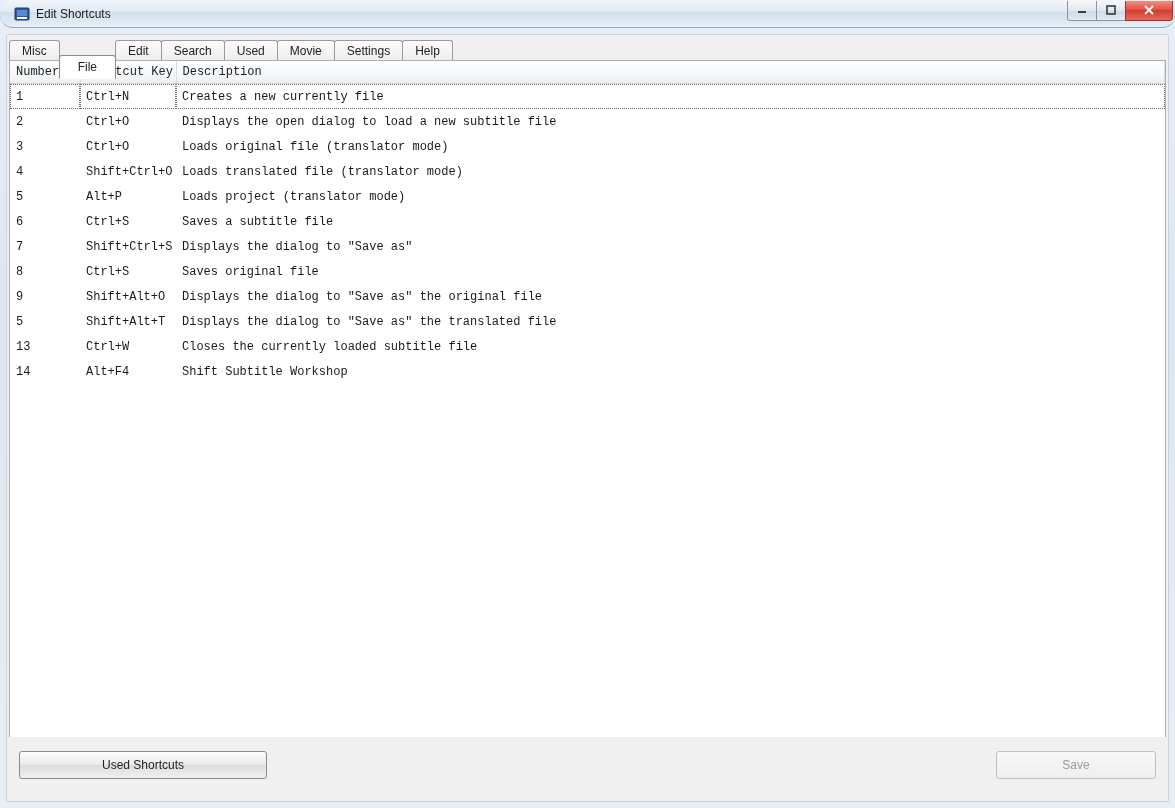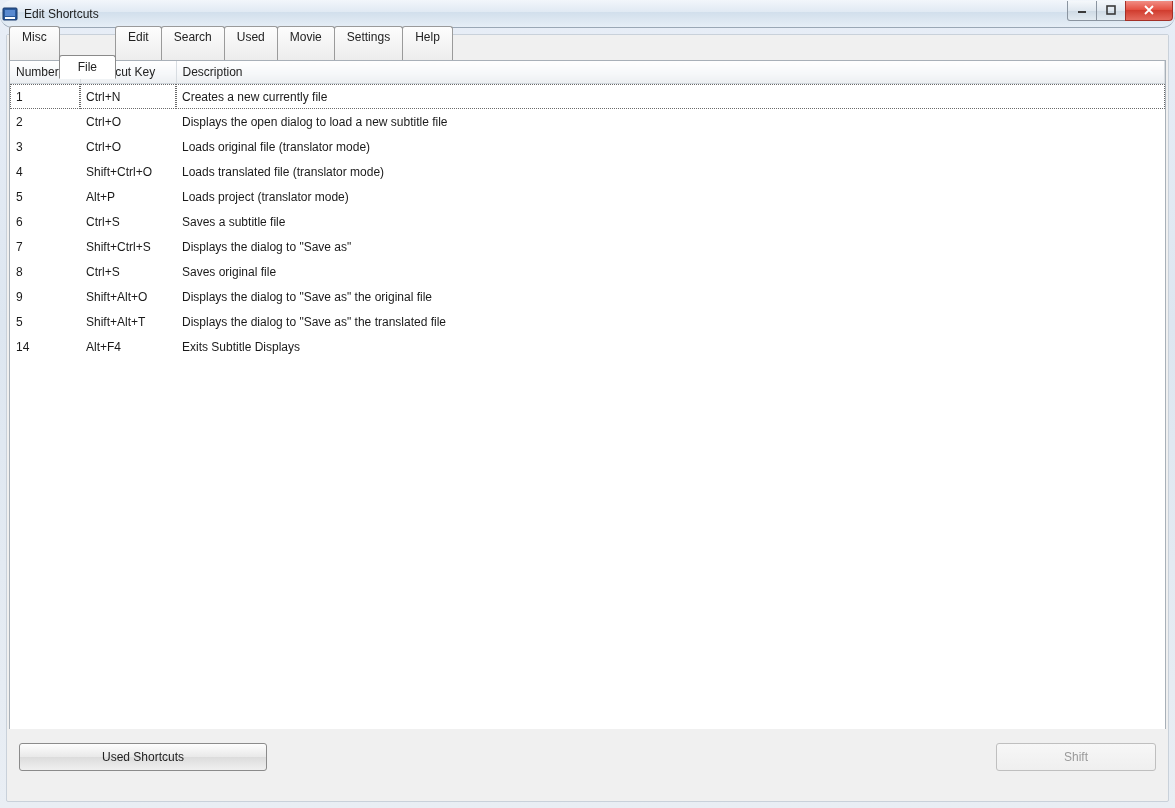--- a/index.html
+++ b/index.html
@@ -14,21 +14,21 @@
   }
 
   
   .titlebar {
     height: 28px;
     background: linear-gradient(180deg, #f2f6fb 0%, #e0e9f3 45%, #d2dfec 46%, #e6eef6 100%);
     border-bottom: 1px solid #9aa7b5;
     display: flex;
     align-items: center;
     box-sizing: border-box;
-    padding-left: 2px;
+    padding-left: 14px;
     border-radius: 13px;
   }
   .titlebar .app-icon {
     width: 16px;
     height: 16px;
     margin-right: 6px;
     flex-shrink: 0;
   }
   .titlebar .title-text {
     color: #1a1a1a;
@@ -84,21 +84,21 @@
   
   .tabs {
     display: flex;
     align-items: flex-end;
     height: 24px;
     padding-top: 1px;
     padding-left: 2px;
     background: #f0f0f0;
   }
   .tab {
-    padding: 3px 12px 17px 12px;
+    padding: 3px 12px 3px 12px;
     border: 1px solid #9a9a9a;
     border-bottom: none;
     background: linear-gradient(180deg, #fdfdfd 0%, #ececec 100%);
     margin-right: 0px;
     margin-left: -1px;
     border-top-left-radius: 3px;
     border-top-right-radius: 3px;
     font-size: 12px;
     color: #222;
     position: relative;
@@ -121,20 +121,21 @@
   .table-wrap {
     position: absolute;
     top: 25px;
     left: 2px;
     right: 2px;
     bottom: 58px;
     background: #ffffff;
     border: 1px solid #a8b0b8;
     box-sizing: border-box;
     overflow: hidden;
+    font-family: Liberation Mono, monospace;
   }
   table.grid {
     width: 100%;
     border-collapse: collapse;
     table-layout: fixed;
   }
   table.grid th {
     text-align: left;
     font-weight: 400;
     font-size: 12px;
@@ -162,21 +163,21 @@
   tbody tr.selected td {
     outline: 1px dotted #6a6a6a;
     outline-offset: -1px;
   }
 
   
   .bottom-bar {
     position: absolute;
     left: 0;
     right: 0;
-    bottom: 16px;
+    bottom: 8px;
     height: 56px;
     background: #f0f0f0;
     display: flex;
     align-items: center;
     padding: 0 12px;
     box-sizing: border-box;
     text-align: center;
   }
   .btn {
     height: 28px;
@@ -304,31 +305,36 @@
               <td>9</td>
               <td>Shift+Alt+O</td>
               <td>Displays the dialog to "Save as" the original file</td>
             </tr>
             <tr>
               <td>5</td>
               <td>Shift+Alt+T</td>
               <td>Displays the dialog to "Save as" the translated file</td>
             </tr>
             <tr>
+              <td>13</td>
+              <td>Ctrl+W</td>
+              <td>Closes the currently loaded subtitle file</td>
+            </tr>
+            <tr>
               <td>14</td>
               <td>Alt+F4</td>
-              <td>Exits Subtitle Displays</td>
+              <td>Shift Subtitle Workshop</td>
             </tr>
           </tbody>
       </table>
     </div>
 
     <div class="bottom-bar">
       <div class="btn used">
         <span>Used Shortcuts</span>
       </div>
       <div class="btn save">
-        <span>Shift</span>
+        <span>Save</span>
       </div>
     </div>
 
   </div>
 </div>
 
 </body></html>

